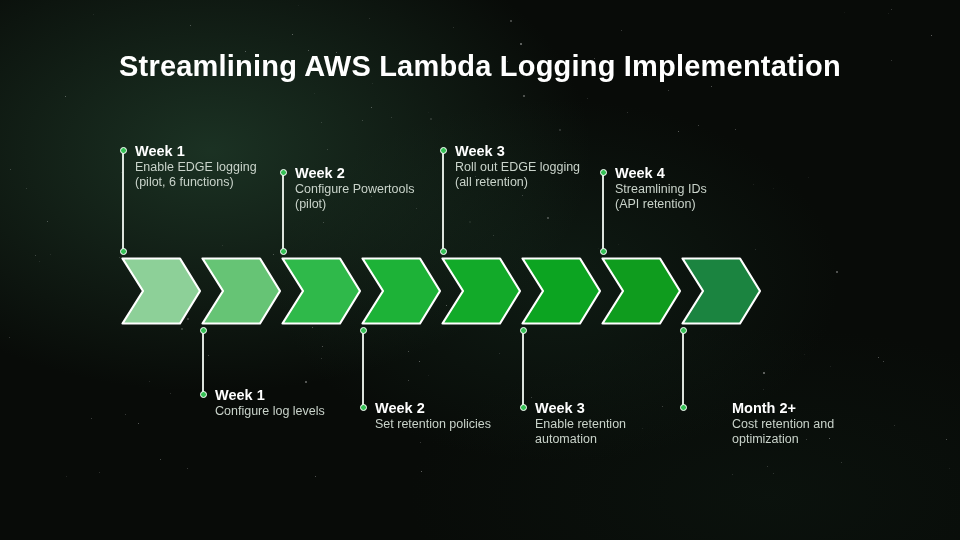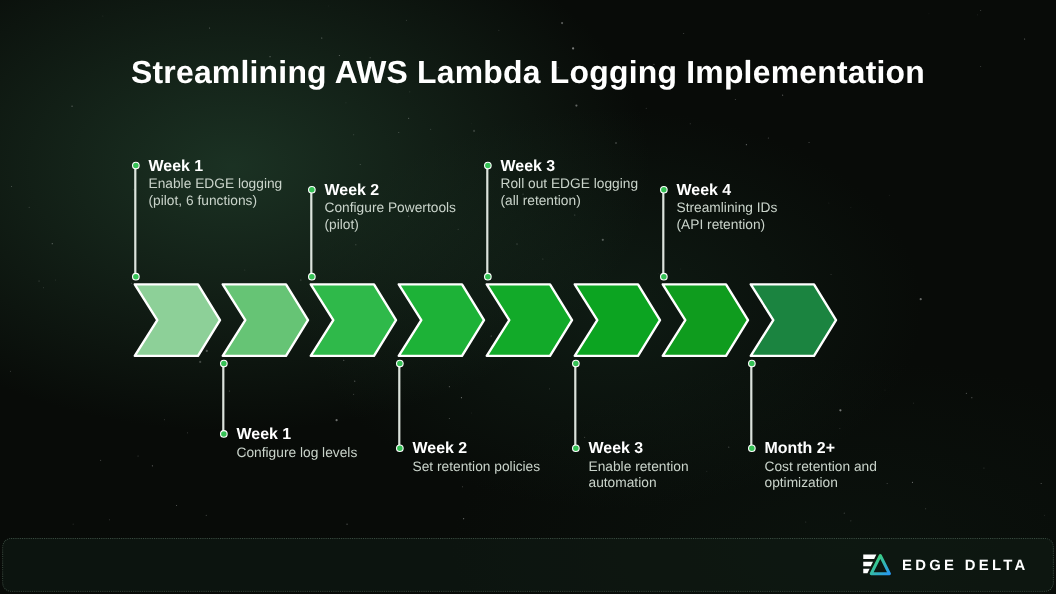--- a/index.html
+++ b/index.html
@@ -240,37 +240,20 @@
       <div class="milestone-dot" style="left: 519.5px; top: 326.5px;"></div>
       <div class="milestone-dot" style="left: 519.5px; top: 403.5px;"></div>
       <div class="ms-label" style="left: 535px; top: 399px;">
         <div class="ms-title">Week 3</div>
         <div class="ms-line">Enable retention</div>
         <div class="ms-line">automation</div>
       </div>
       <div class="milestone-line" style="left: 682.2px; top: 330px; height: 77px;"></div>
       <div class="milestone-dot" style="left: 679.5px; top: 326.5px;"></div>
       <div class="milestone-dot" style="left: 679.5px; top: 403.5px;"></div>
-      <div class="ms-label" style="left: 695px; top: 399px;">
+      <div class="ms-label" style="left: 732px; top: 399px;">
         <div class="ms-title">Month 2+</div>
         <div class="ms-line">Cost retention and</div>
         <div class="ms-line">optimization</div>
       </div>
     </div>
 
-  <div class="footer">
-    <div class="brand">
-      <svg width="27" height="26" viewBox="0 0 30 28">
-        <defs>
-          <linearGradient id="triGrad" x1="0" y1="0" x2="1" y2="1">
-            <stop offset="0" id="gstop1" stop-color="#41de62"></stop>
-            <stop offset="1" id="gstop2" stop-color="#2797f0"></stop>
-          </linearGradient>
-        </defs>
-        <path d="M2,3 h13.2 l-2.2,4.6 H2 Z" fill="#ffffff"></path>
-        <path d="M2,10.2 h9.8 l-2.2,4.6 H2 Z" fill="#ffffff"></path>
-        <path d="M2,17.4 h6.4 l-2.2,4.6 H2 Z" fill="#ffffff"></path>
-        <path d="M19.2,4 L28.4,22.4 L10,22.4 Z" fill="none" stroke="url(#triGrad)" stroke-width="3" stroke-linejoin="round"></path>
-      </svg>
-      <span class="brand-text">EDGE DELTA</span>
-    </div>
-  </div>
 </div>
 
 </body></html>

